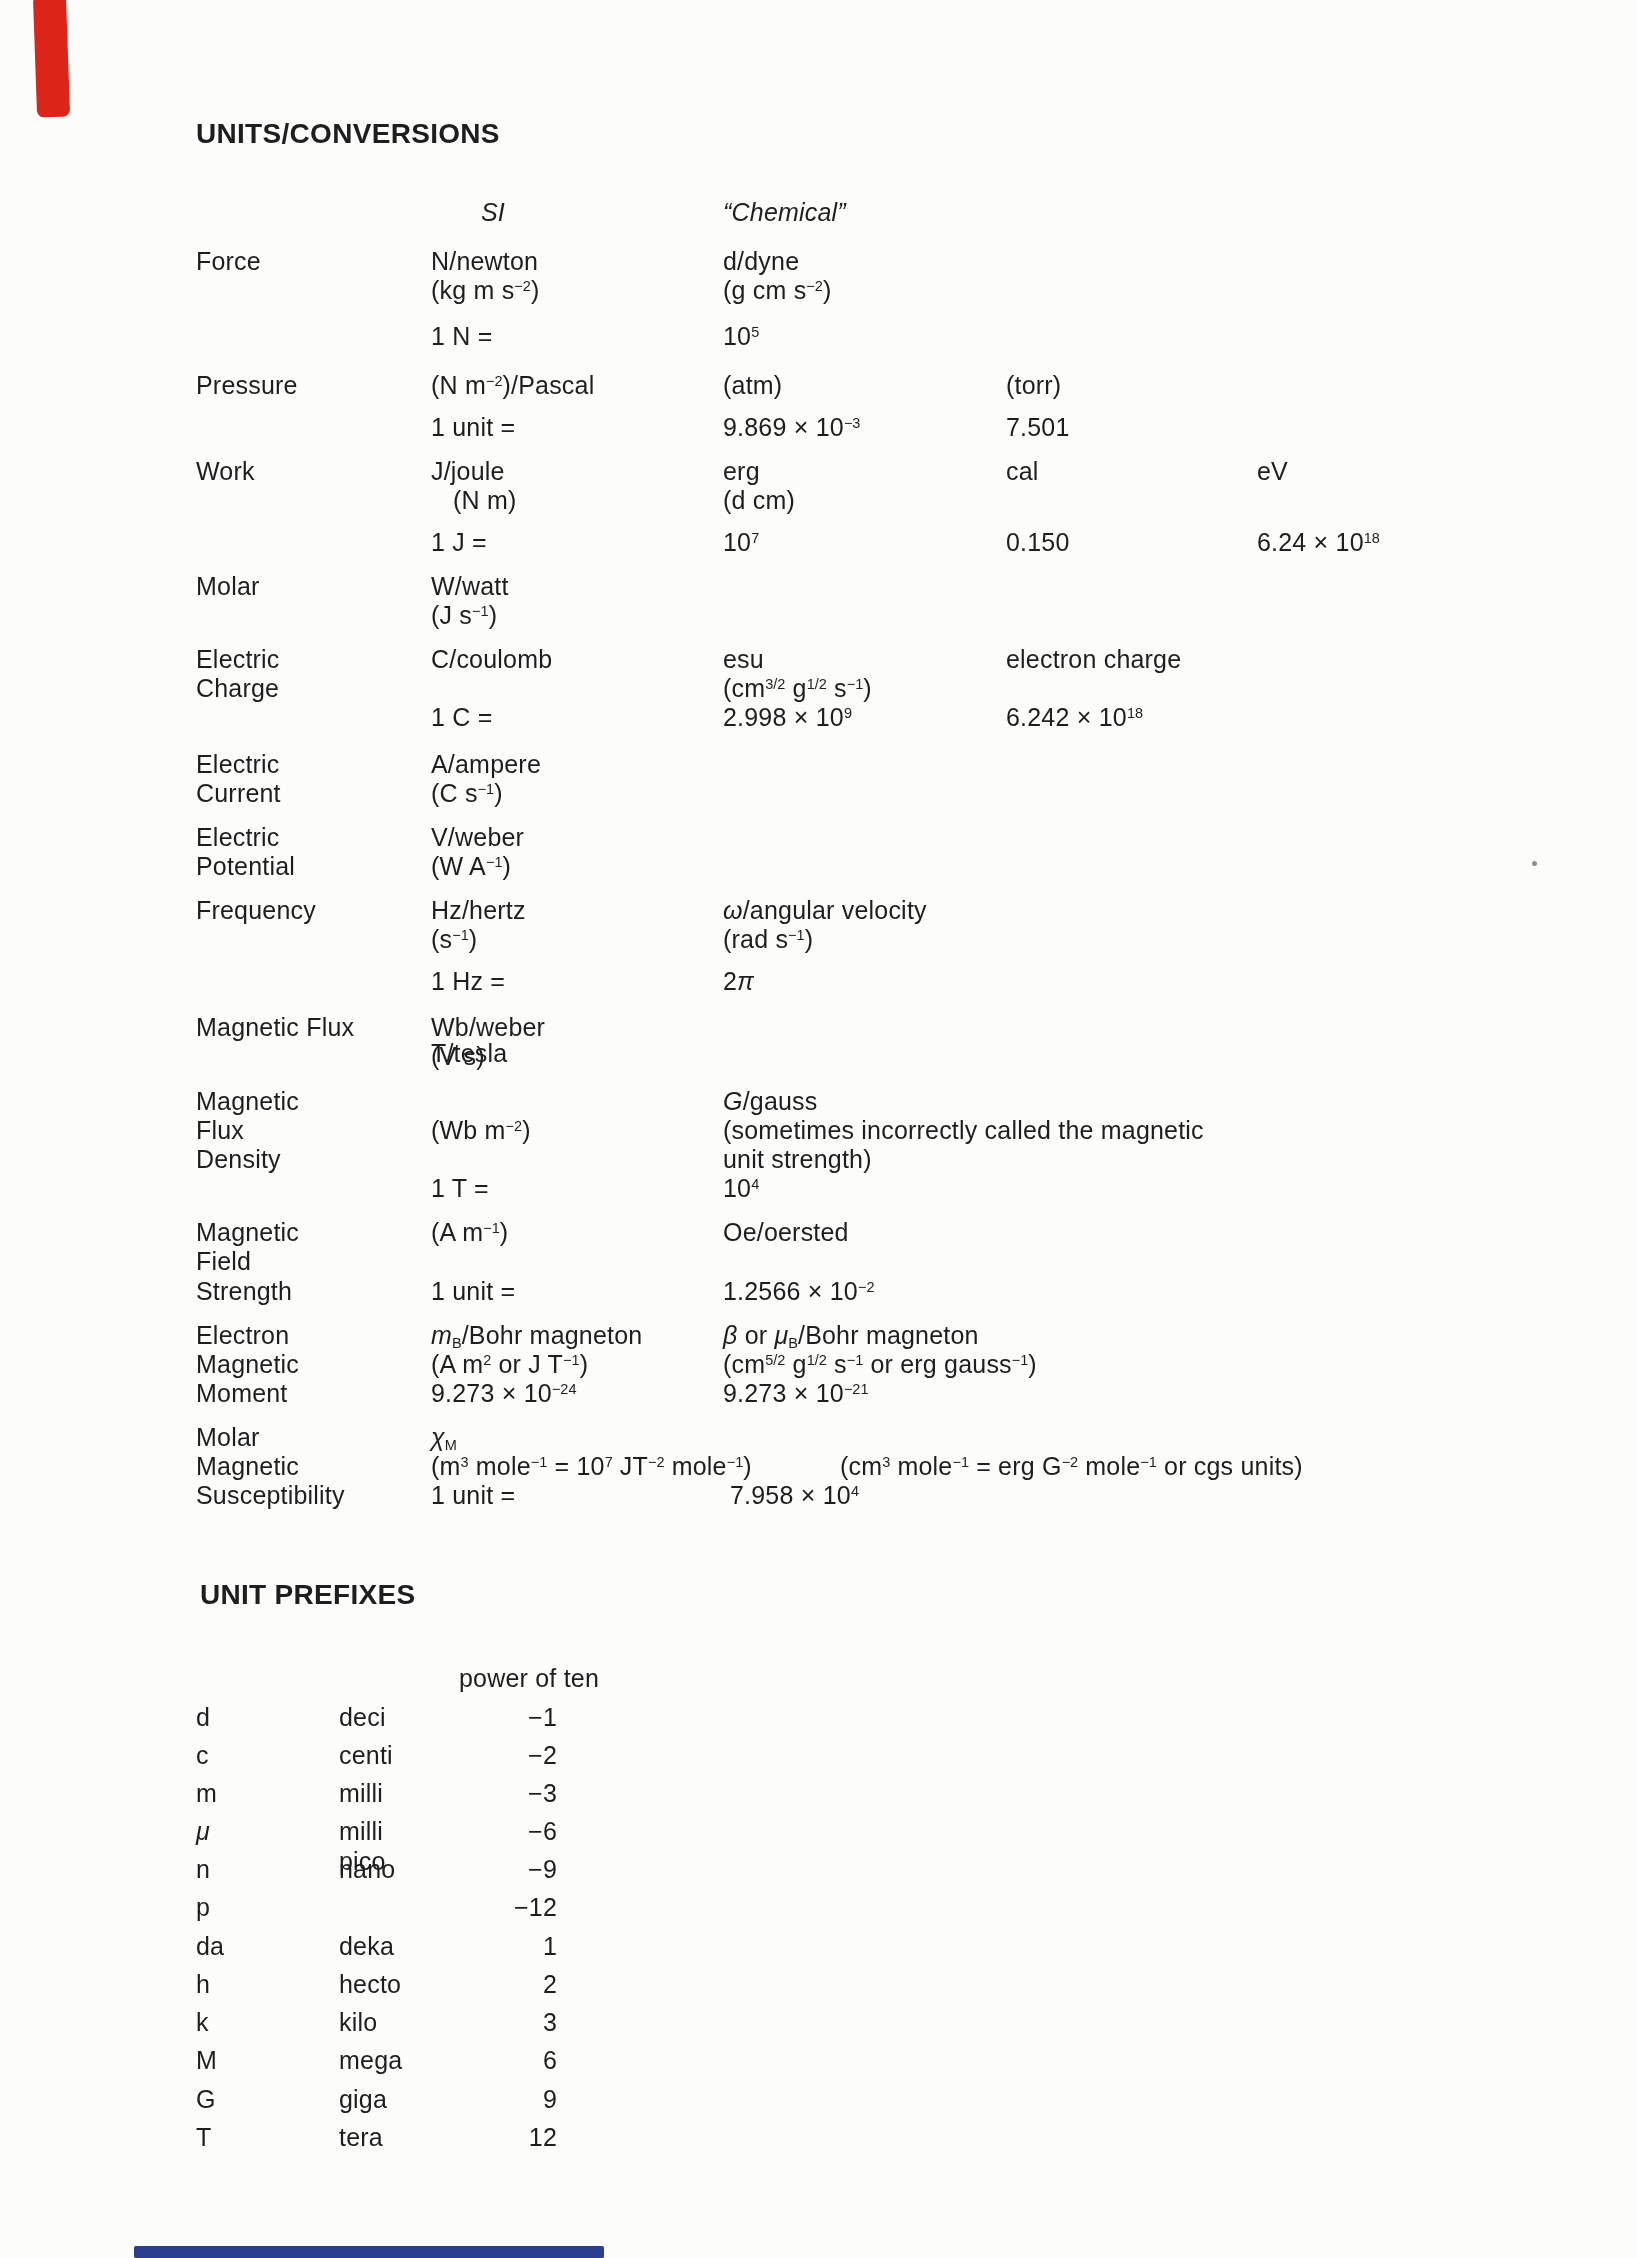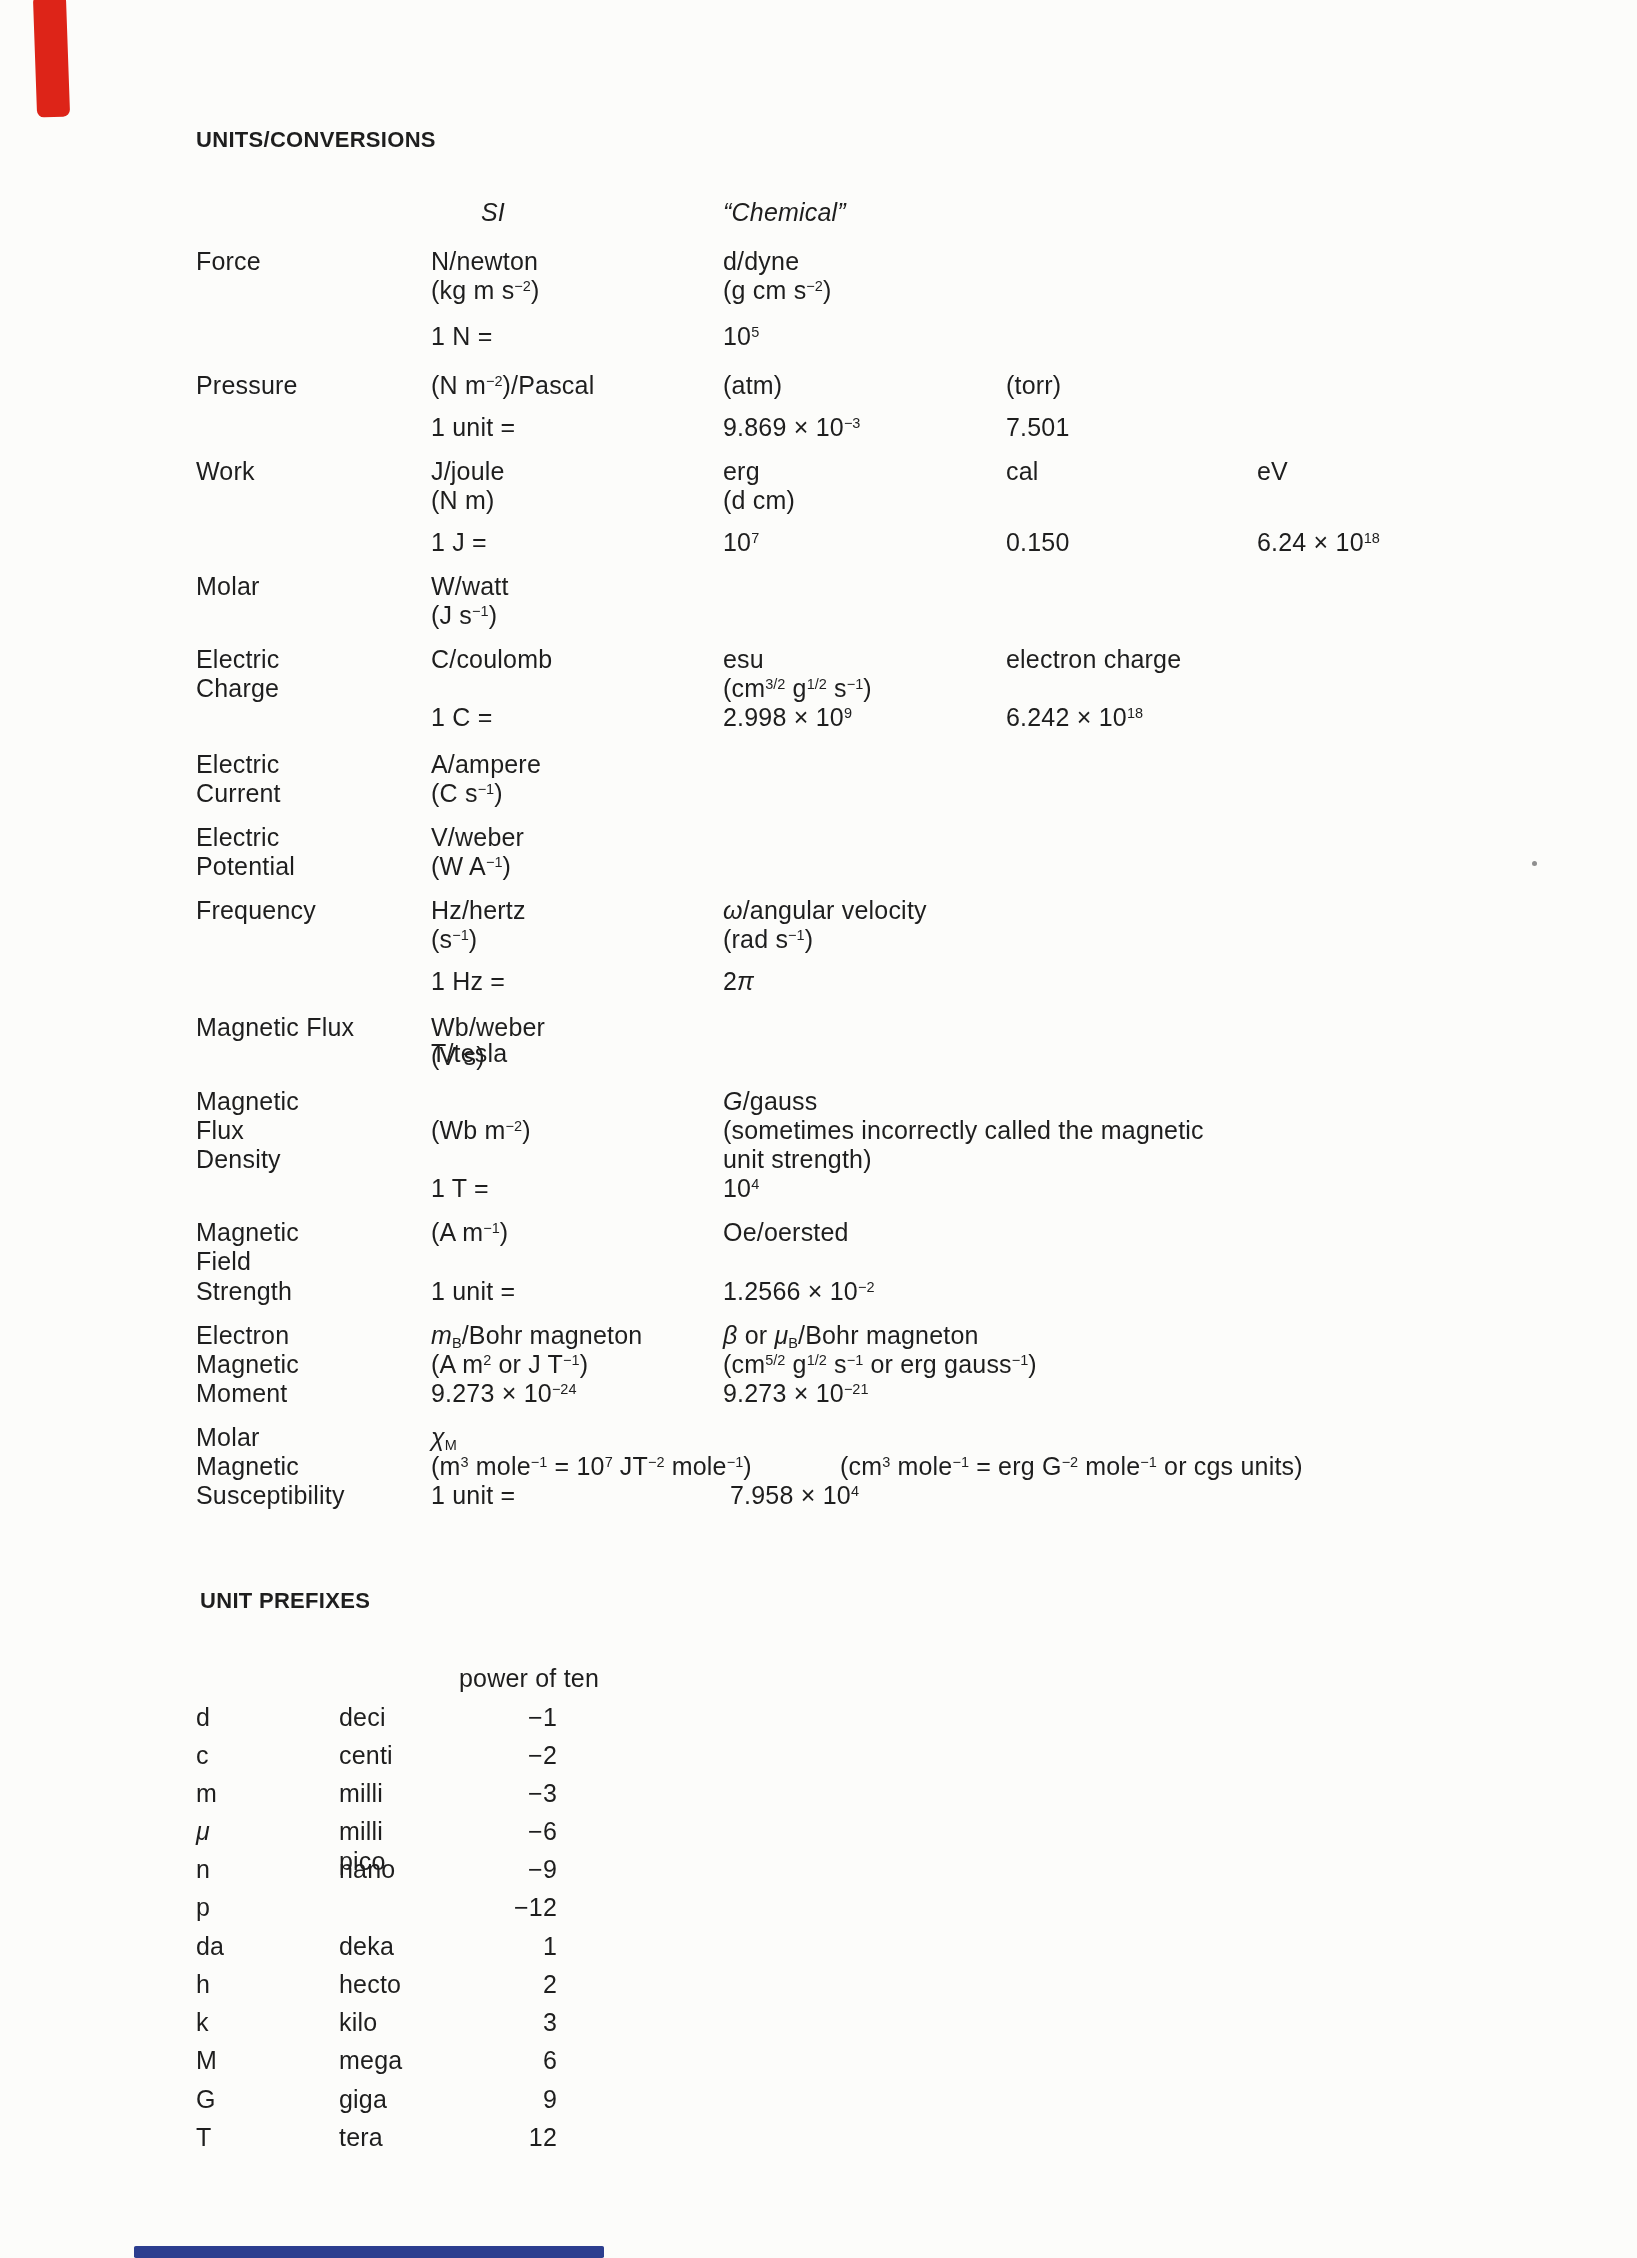--- a/index.html
+++ b/index.html
@@ -1,19 +1,19 @@
 <!DOCTYPE html>
 <html style="font-size:14px"><head>
 <meta charset="utf-8">
 <style>
   html,body{margin:0;padding:0;background:#d8d8d8;}
   .page{position:relative;width:1637px;height:2258px;background:#fcfcfa;overflow:hidden;
         font-family:"Liberation Sans",sans-serif;color:#1e1e1e;}
   .t{position:absolute;font-size:25px;line-height:29px;white-space:nowrap;letter-spacing:0.2px;}
-  .h1{position:absolute;font-size:22px;font-weight:bold;letter-spacing:0.3px;white-space:nowrap;margin-top:9px;}
+  .h1{position:absolute;font-size:28px;font-weight:bold;letter-spacing:0.3px;white-space:nowrap;}
   .it{font-style:italic;}
   sup{font-size:.58em;line-height:0;vertical-align:baseline;position:relative;top:-.52em;letter-spacing:0;}
   sub{font-size:.58em;line-height:0;vertical-align:baseline;position:relative;top:.28em;letter-spacing:0;}
   .pw{width:141px;text-align:right;}
   .red-mark{position:absolute;left:35px;top:-5.3px;width:33px;height:122px;background:#dd2418;
             border-radius:7px;transform:rotate(-2deg);}
   .blue-mark{position:absolute;left:134px;top:2246px;width:470px;height:12.4px;background:#2c3e8f;
              border-radius:1.8px;}
   .speck{position:absolute;left:1532px;top:861px;width:5.3px;height:5.3px;background:#8f8f8f;border-radius:50%;}
 </style>
@@ -40,21 +40,21 @@
   <div class="t" style="left:196px;top:371px">Pressure</div>
   <div class="t" style="left:431px;top:371px">(N m<sup>−2</sup>)/Pascal</div>
   <div class="t" style="left:723px;top:371px">(atm)</div>
   <div class="t" style="left:1006px;top:371px">(torr)</div>
   <div class="t" style="left:431px;top:413px">1 unit =</div>
   <div class="t" style="left:723px;top:413px">9.869 × 10<sup>−3</sup></div>
   <div class="t" style="left:1006px;top:413px">7.501</div>
 
   <div class="t" style="left:196px;top:457px">Work</div>
   <div class="t" style="left:431px;top:457px">J/joule</div>
-  <div class="t" style="left:431px;top:486px">(N m)</div>
+  <div class="t" style="left:453px;top:486px">(N m)</div>
   <div class="t" style="left:723px;top:457px">erg</div>
   <div class="t" style="left:723px;top:486px">(d cm)</div>
   <div class="t" style="left:1006px;top:457px">cal</div>
   <div class="t" style="left:1257px;top:457px">eV</div>
   <div class="t" style="left:431px;top:528px">1 J =</div>
   <div class="t" style="left:723px;top:528px">10<sup>7</sup></div>
   <div class="t" style="left:1006px;top:528px">0.150</div>
   <div class="t" style="left:1257px;top:528px">6.24 × 10<sup>18</sup></div>
 
   <div class="t" style="left:196px;top:572px">Molar</div>

